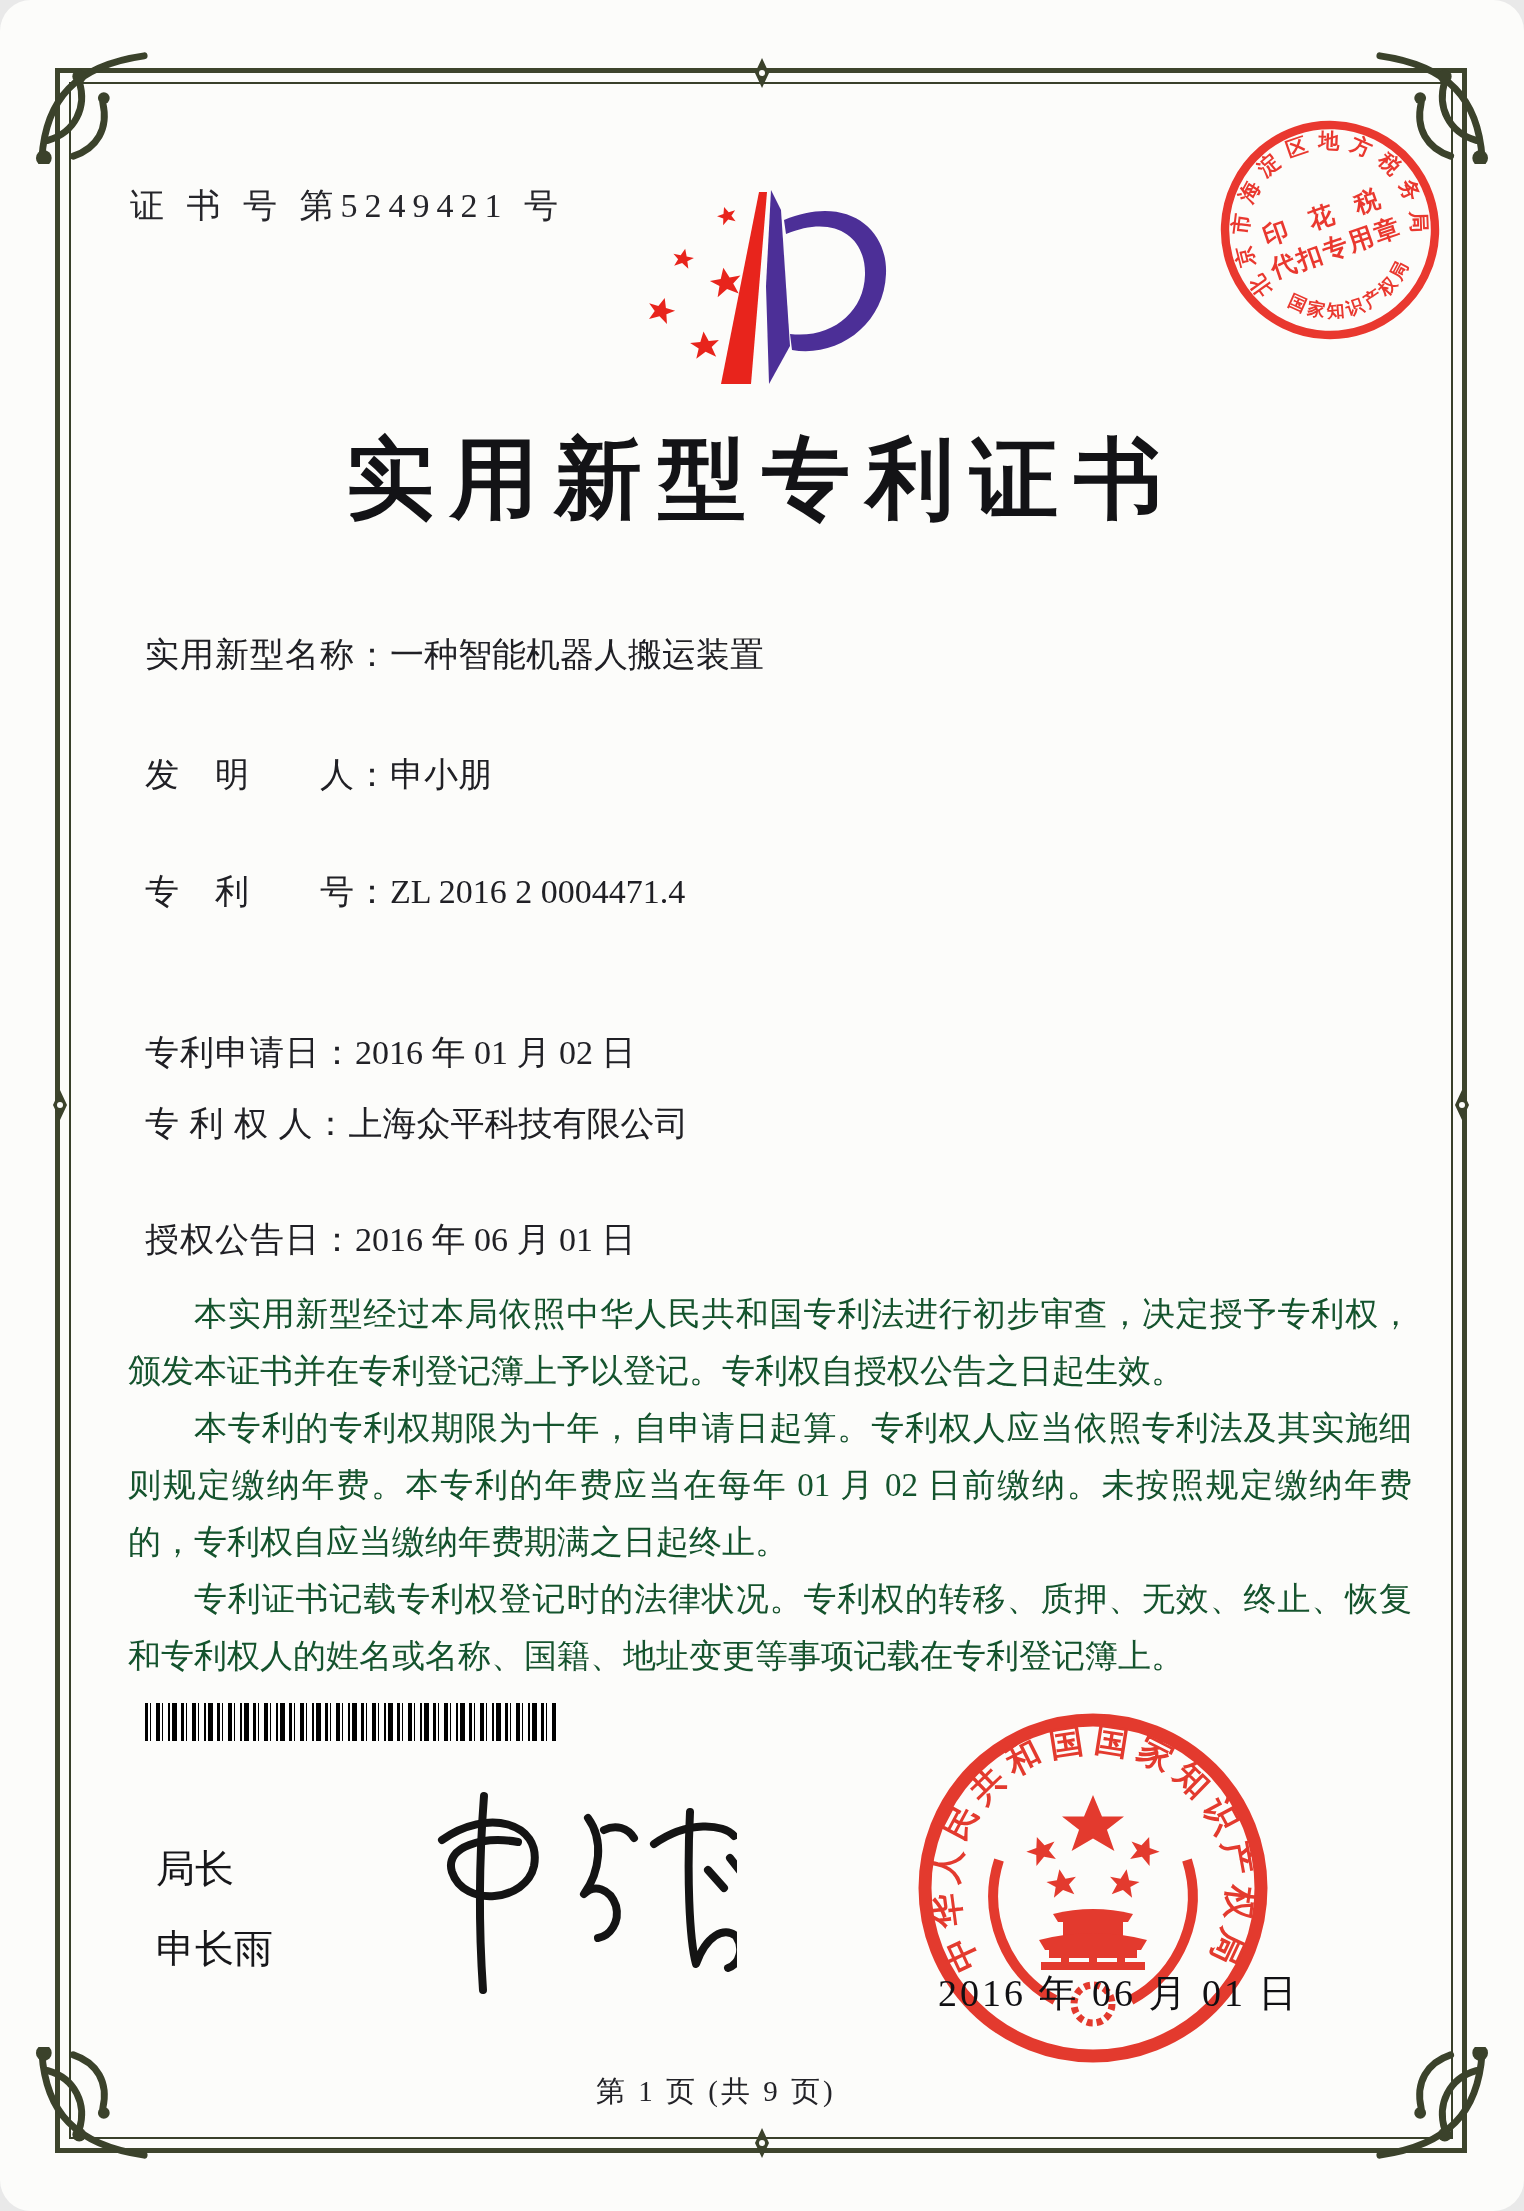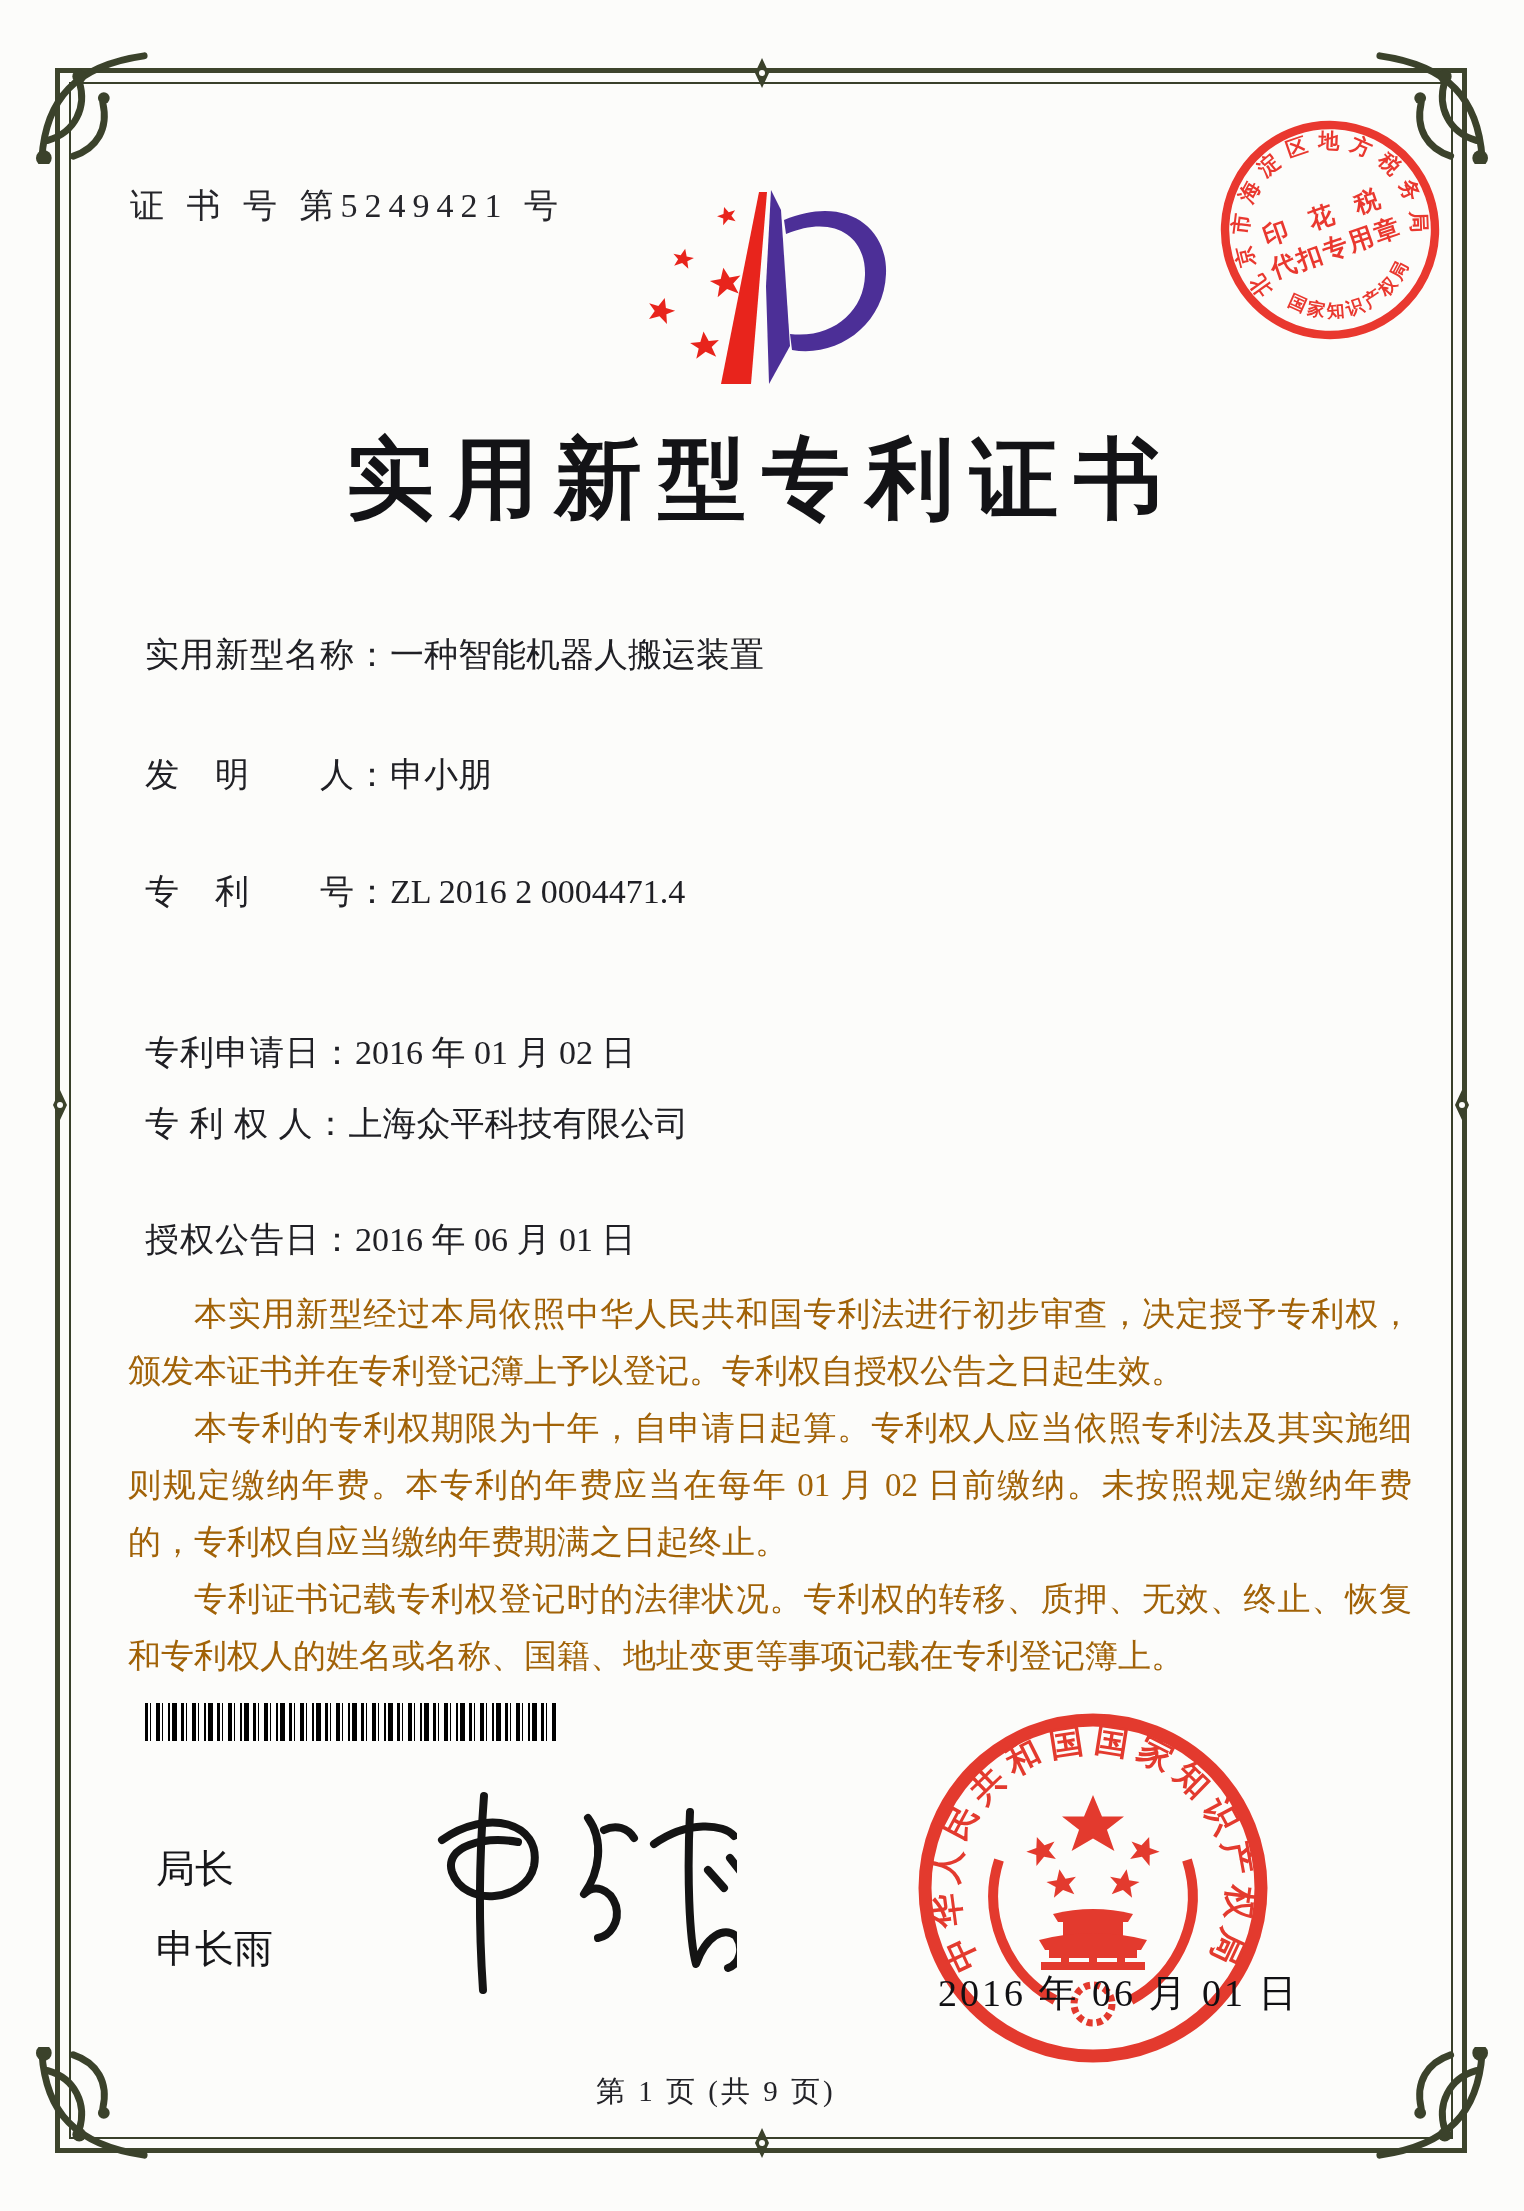--- a/index.html
+++ b/index.html
@@ -4,20 +4,21 @@
 <style>
   html,body{margin:0;padding:0;background:#e9e9e9;}
   .page{
     position:relative;
     width:1524px;height:2211px;
     margin:0 auto;
     background:#fcfcfa;
     font-family:"Liberation Serif","DejaVu Serif",serif;
     color:#1d1d20;
     overflow:hidden;
+    border-radius:31px;
   }
   
   .frame-outer{
     position:absolute;left:55px;top:68px;width:1402px;height:2075px;
     border:5px solid #3d442c;
   }
   .frame-inner{
     position:absolute;left:9px;top:9px;right:9px;bottom:9px;
     border:2px solid #39402a;
   }
@@ -42,21 +43,21 @@
     text-align:center;font-size:88px;font-weight:bold;
     letter-spacing:16px;color:#131316;
   }
   
   .field{position:absolute;left:145px;font-size:34px;white-space:nowrap;color:#202025;}
   .field .lab{letter-spacing:1px;font-family:Liberation Serif, serif;}
   .f0{top:632px;} .f1{top:752px;} .f2{top:869px;} .f3{top:986px;margin-top:44px;} .f4{top:1101px;} .f5{top:1217px;}
   
   .body-text{
     position:absolute;left:128px;top:1286px;width:1284px;
-    font-size:33px;line-height:57px;color:#a16207;text-align:justify;
+    font-size:33px;line-height:57px;color:#14532d;text-align:justify;
   }
   .body-text p{margin:0;text-indent:2em;}
   
   .barcode{
     position:absolute;left:145px;top:1703px;width:412px;height:38px;
     background:
       repeating-linear-gradient(90deg,
         #000 0 3px,#fff 3px 5px,#000 5px 6px,#fff 6px 11px,
         #000 11px 15px,#fff 15px 17px,#000 17px 18px,#fff 18px 23px,
         #000 23px 25px,#fff 25px 27px,#000 27px 32px,#fff 32px 36px);

